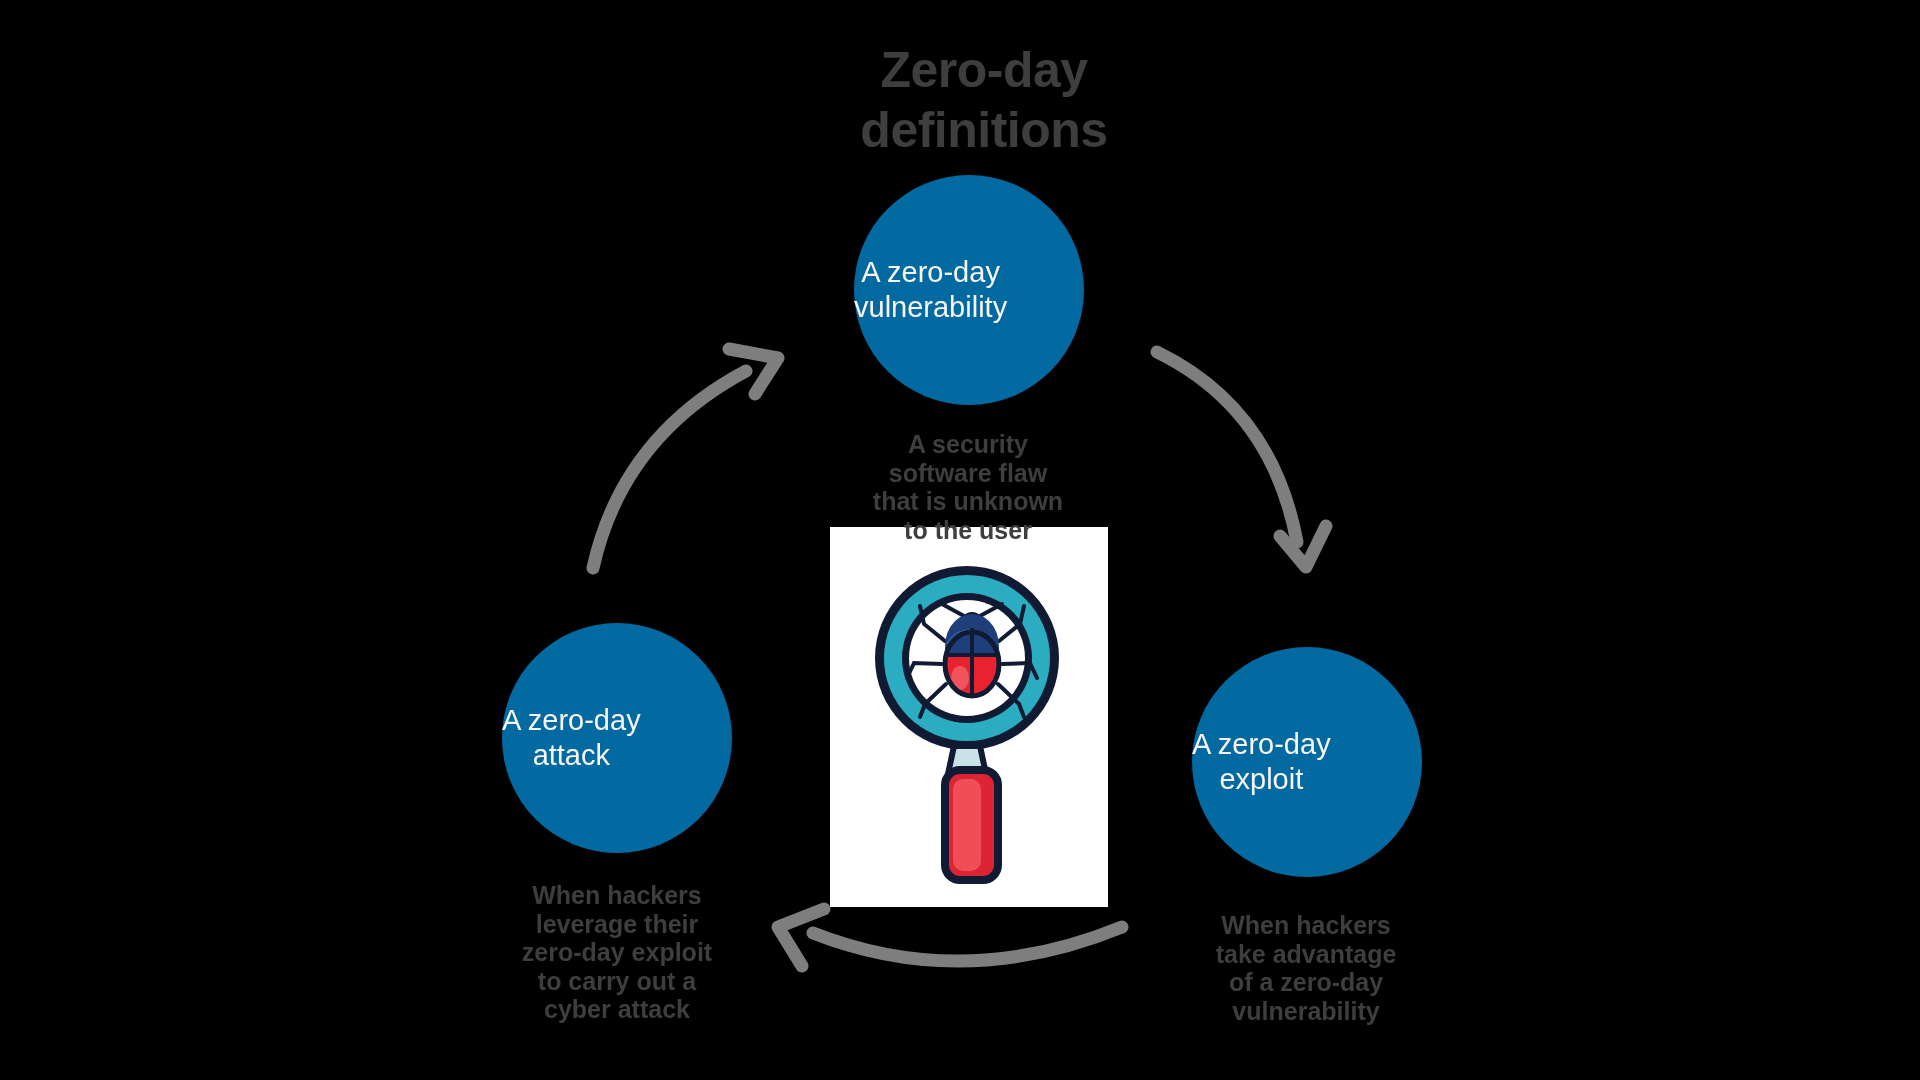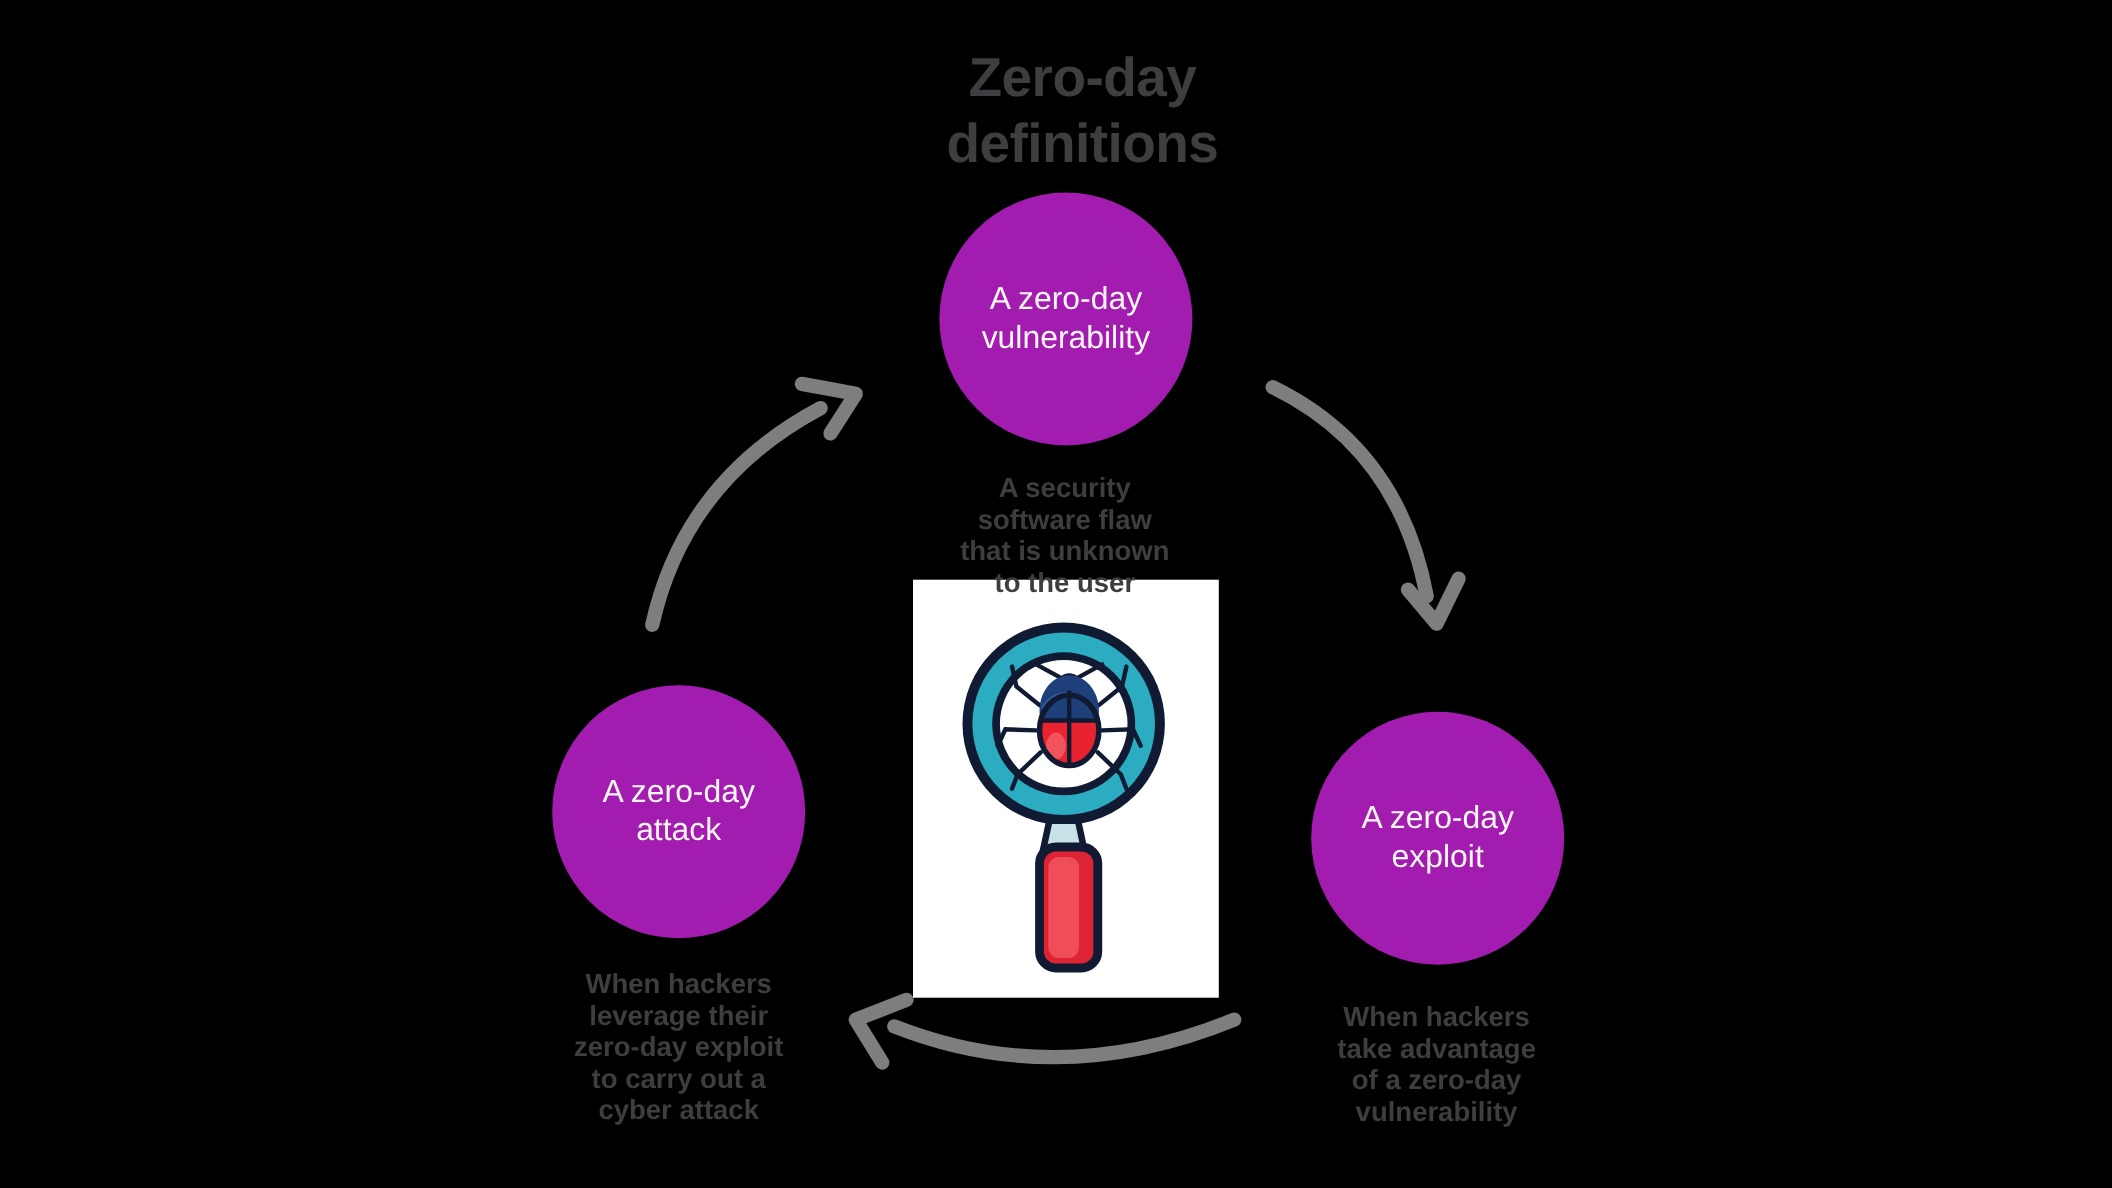--- a/index.html
+++ b/index.html
@@ -30,24 +30,23 @@
     left: 0; top: 0;
     width: 1920px;
     height: 1080px;
     z-index: 1;
   }
   .node {
     position: absolute;
     width: 230px;
     height: 230px;
     border-radius: 50%;
-    background: #a21caf;
+    background: #0369a1;
     display: flex;
     align-items: center;
-    justify-content: center;
     text-align: center;
     z-index: 2;
   }
   .node-label {
     color: #F8F5F3;
     font-size: 29px;
     line-height: 35px;
     font-weight: normal;
     white-space: pre-line;
   }

